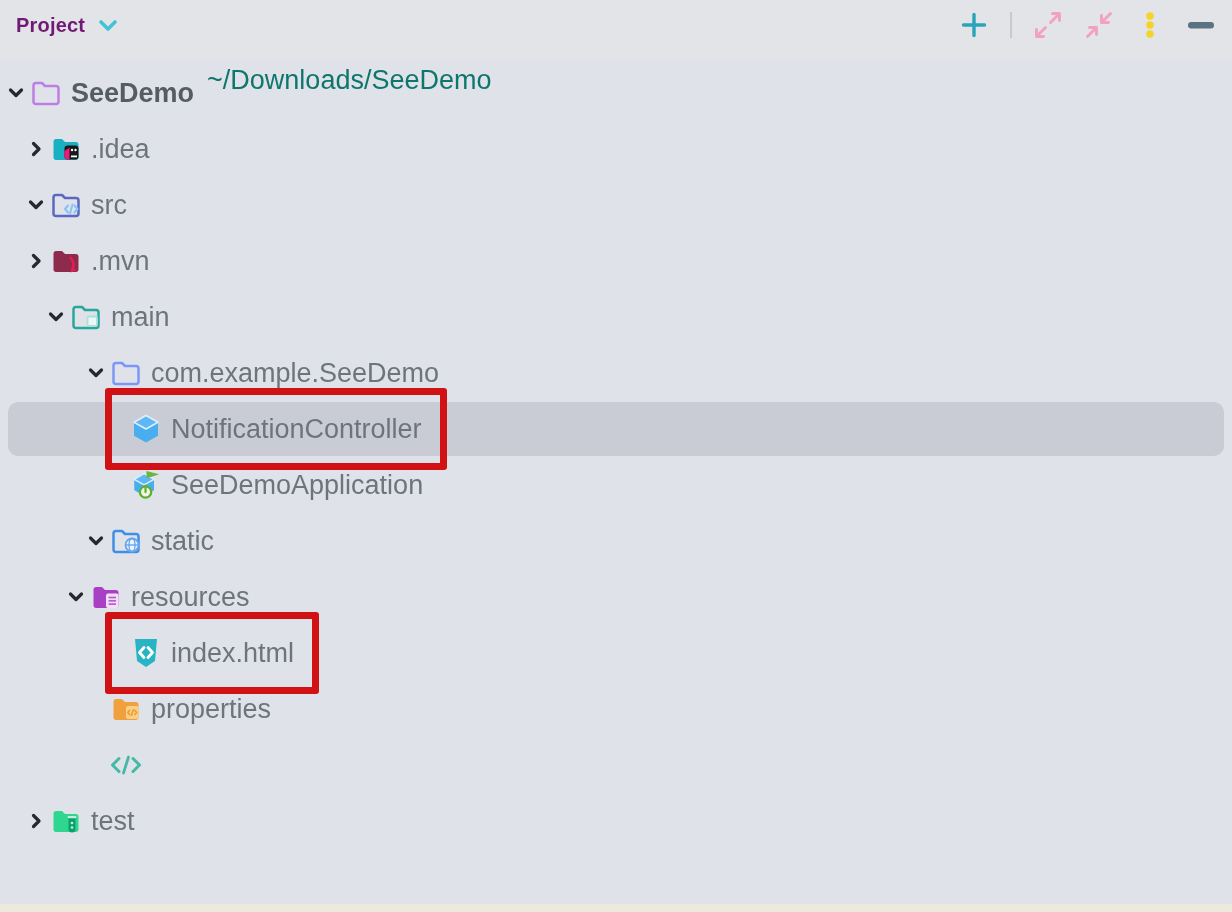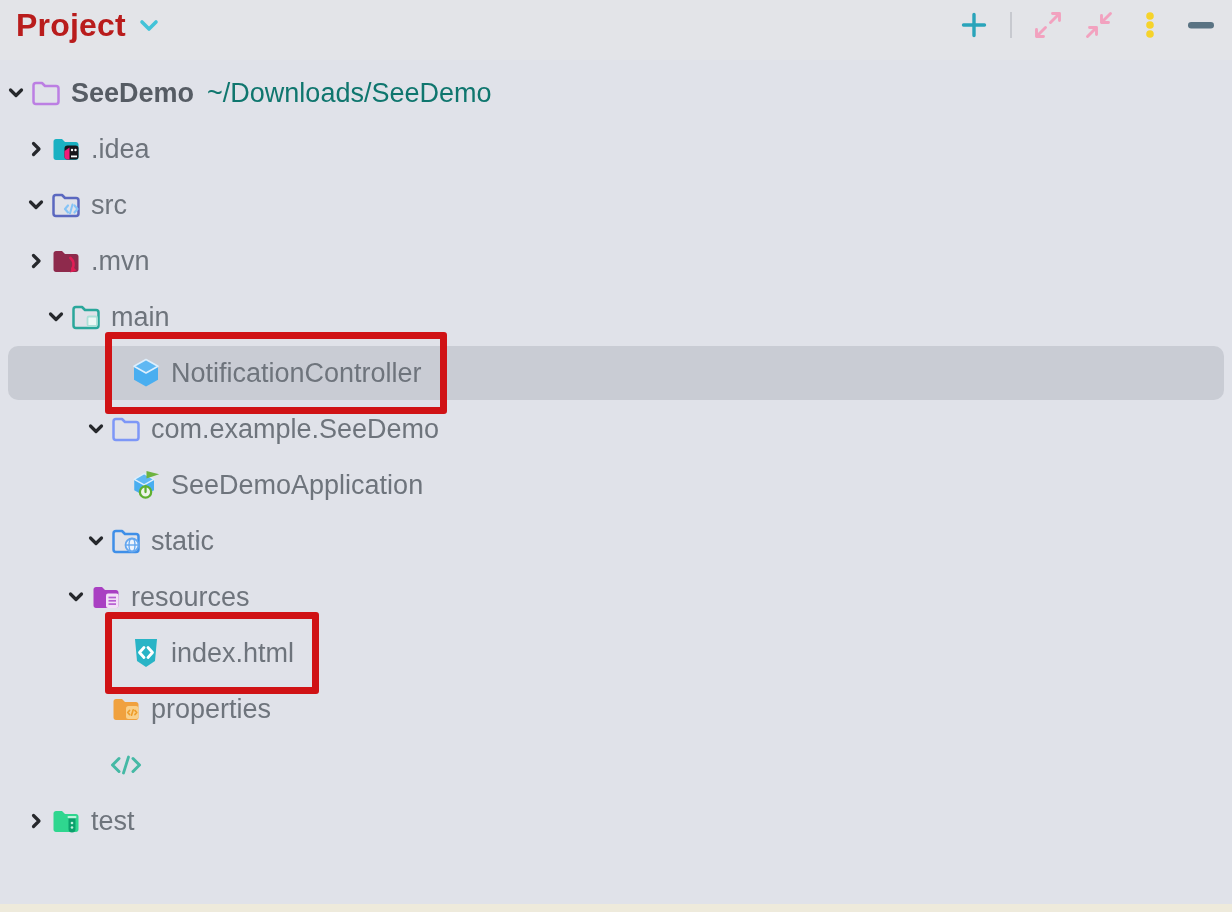--- a/index.html
+++ b/index.html
@@ -11,30 +11,30 @@
     position:relative;
   }
   
   .panel-header {
     height:60px; width:100%;
     background:#e3e4e8;
     display:flex; align-items:flex-start;
     padding:9px 16px 0 16px;
   }
   .header-left { display:flex; align-items:center; gap:10px; height:32px; }
-  .panel-title { font-size:32px; font-weight:bold; color:#b91c1c; letter-spacing:.2px; }
+  .panel-title { font-size:20px; font-weight:bold; color:#701a75; letter-spacing:.2px; }
   .header-right { margin-left:auto; display:flex; align-items:center; gap:21px; height:32px; }
   .tb-icon { display:flex; align-items:center; justify-content:center; width:30px; height:30px; cursor:pointer; }
   .tb-divider { width:2px; height:26px; background:#c7c9cf; }
   
   .tree { padding-top:5px; }
   .row {
     position:relative;
     height:56px;
-    display:flex; align-items:center;
+    display:flex; 
     font-size:27px; color:#6e747c;
     white-space:nowrap;
   }
   .row.selected::before {
     content:""; position:absolute; left:8px; right:8px; top:1px; bottom:1px;
     background:#c9ccd4; border-radius:10px;
   }
   .row > * { position:relative; }
   .indent { display:inline-block; height:1px; }
   .chev-slot { width:28px; height:56px; display:flex; align-items:center; justify-content:center; flex:none; }
@@ -192,47 +192,47 @@
       <span class="node-group">
         <span class="node-icon">
           <svg width="30" height="28" viewBox="0 0 30 28">
       <path d="M2.5 6.5 C2.5 5.1 3.6 4 5 4 H11 l3 3 h11 C26.4 7 27.5 8.1 27.5 9.5 V22.5 C27.5 23.9 26.4 25 25 25 H5 C3.6 25 2.5 23.9 2.5 22.5 Z" fill="none" stroke="#2aa79b" stroke-width="2.5" stroke-linejoin="round"></path>
       <rect x="16.5" y="13.5" width="9.5" height="9.5" rx="1.5" fill="#edf7f5" stroke="#ace0d8" stroke-width="1.8"></rect>
     </svg>
         </span>
         <span class="node-label">main</span>
       </span>
     </div>
+    <div class="row">
+      <span class="indent" style="width: 82px;"></span>
+      <span class="chev-slot">
+        <svg width="22" height="22" viewBox="0 0 22 22">
+          <polyline points="5.5,8 11,13.5 16.5,8" fill="none" stroke="#26282c" stroke-width="3.2" stroke-linecap="round" stroke-linejoin="round"></polyline>
+        </svg>
+      </span>
+      <span class="node-group">
+        <span class="node-icon">
+          <svg width="30" height="28" viewBox="0 0 30 28">
+            <path d="M2.5 6.5 C2.5 5.1 3.6 4 5 4 H11 l3 3 h11 C26.4 7 27.5 8.1 27.5 9.5 V22.5 C27.5 23.9 26.4 25 25 25 H5 C3.6 25 2.5 23.9 2.5 22.5 Z" fill="none" stroke="#7d97f7" stroke-width="2.5" stroke-linejoin="round"></path>
+          </svg>
+        </span>
+        <span class="node-label">com.example.SeeDemo</span>
+      </span>
+    </div>
     <div class="row selected">
       <span class="indent" style="width: 102px;"></span>
       <span class="chev-slot"></span>
       <span class="node-group anno">
         <span class="node-icon">
           <svg width="32" height="32" viewBox="0 0 32 32">
       <polygon points="16,2.5 28,9.3 28,22.7 16,29.5 4,22.7 4,9.3" fill="#49aef0"></polygon>
       <polygon points="16,2.5 28,9.3 16,16 4,9.3" fill="#5fb8f3" stroke="#ddeffd" stroke-width="1.6" stroke-linejoin="round"></polygon>
     </svg>
         </span>
         <span class="node-label">NotificationController</span>
-      </span>
-    </div>
-    <div class="row">
-      <span class="indent" style="width: 82px;"></span>
-      <span class="chev-slot">
-        <svg width="22" height="22" viewBox="0 0 22 22">
-          <polyline points="5.5,8 11,13.5 16.5,8" fill="none" stroke="#26282c" stroke-width="3.2" stroke-linecap="round" stroke-linejoin="round"></polyline>
-        </svg>
-      </span>
-      <span class="node-group">
-        <span class="node-icon">
-          <svg width="30" height="28" viewBox="0 0 30 28">
-            <path d="M2.5 6.5 C2.5 5.1 3.6 4 5 4 H11 l3 3 h11 C26.4 7 27.5 8.1 27.5 9.5 V22.5 C27.5 23.9 26.4 25 25 25 H5 C3.6 25 2.5 23.9 2.5 22.5 Z" fill="none" stroke="#7d97f7" stroke-width="2.5" stroke-linejoin="round"></path>
-          </svg>
-        </span>
-        <span class="node-label">com.example.SeeDemo</span>
       </span>
     </div>
     <div class="row">
       <span class="indent" style="width: 102px;"></span>
       <span class="chev-slot"></span>
       <span class="node-group">
         <span class="node-icon">
           <svg width="34" height="32" viewBox="0 0 34 32">
       <polygon points="15,4 25.5,10 25.5,21.5 15,27.5 4.5,21.5 4.5,10" fill="#49aef0"></polygon>
       <polygon points="15,4 25.5,10 15,15.8 4.5,10" fill="#5fb8f3" stroke="#ddeffd" stroke-width="1.5" stroke-linejoin="round"></polygon>

